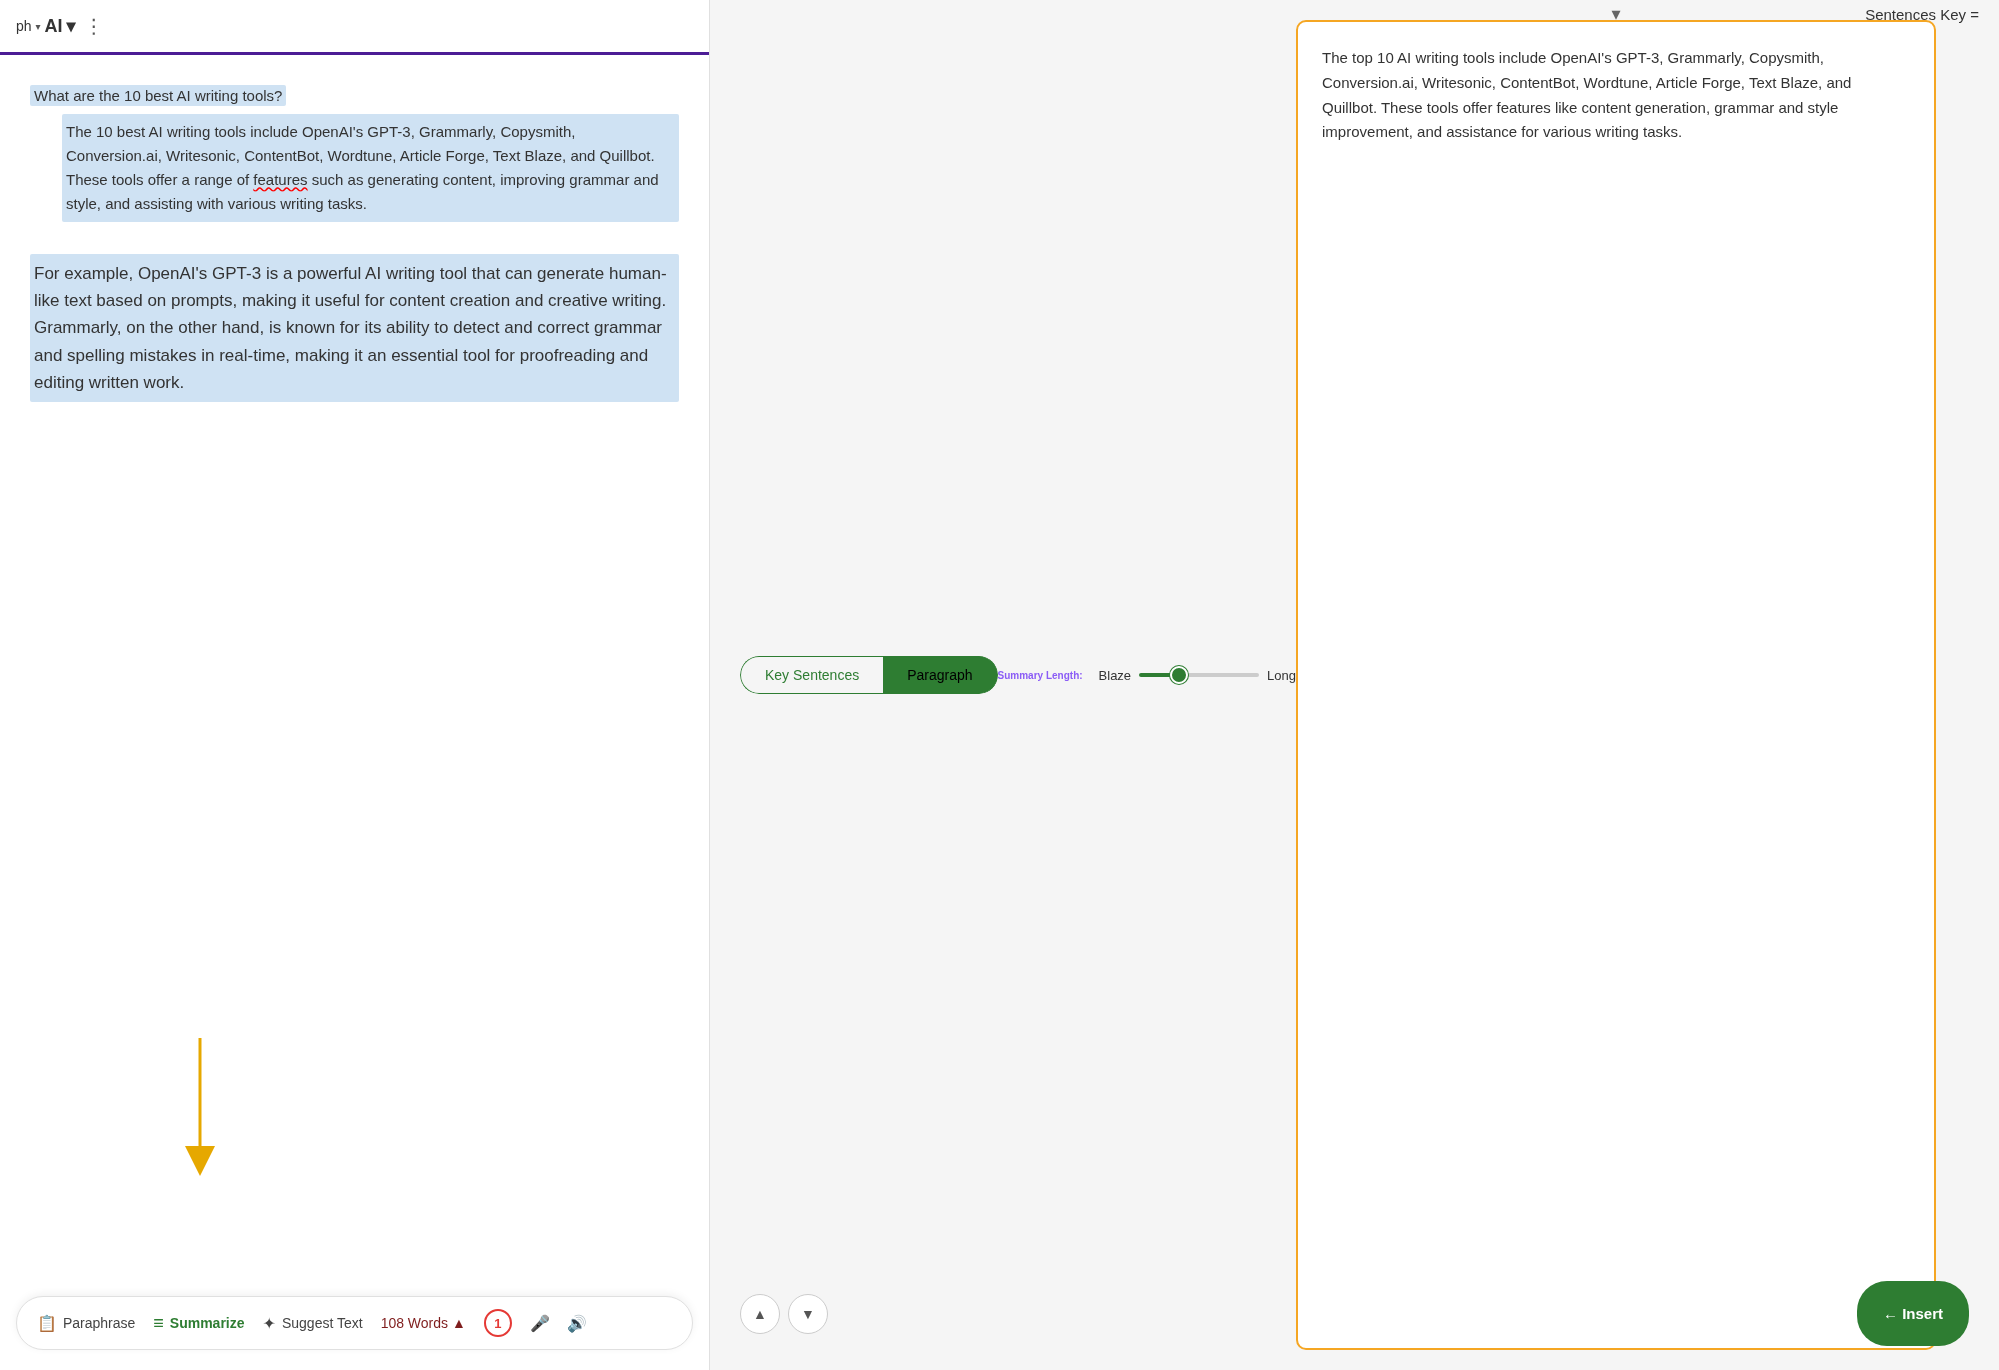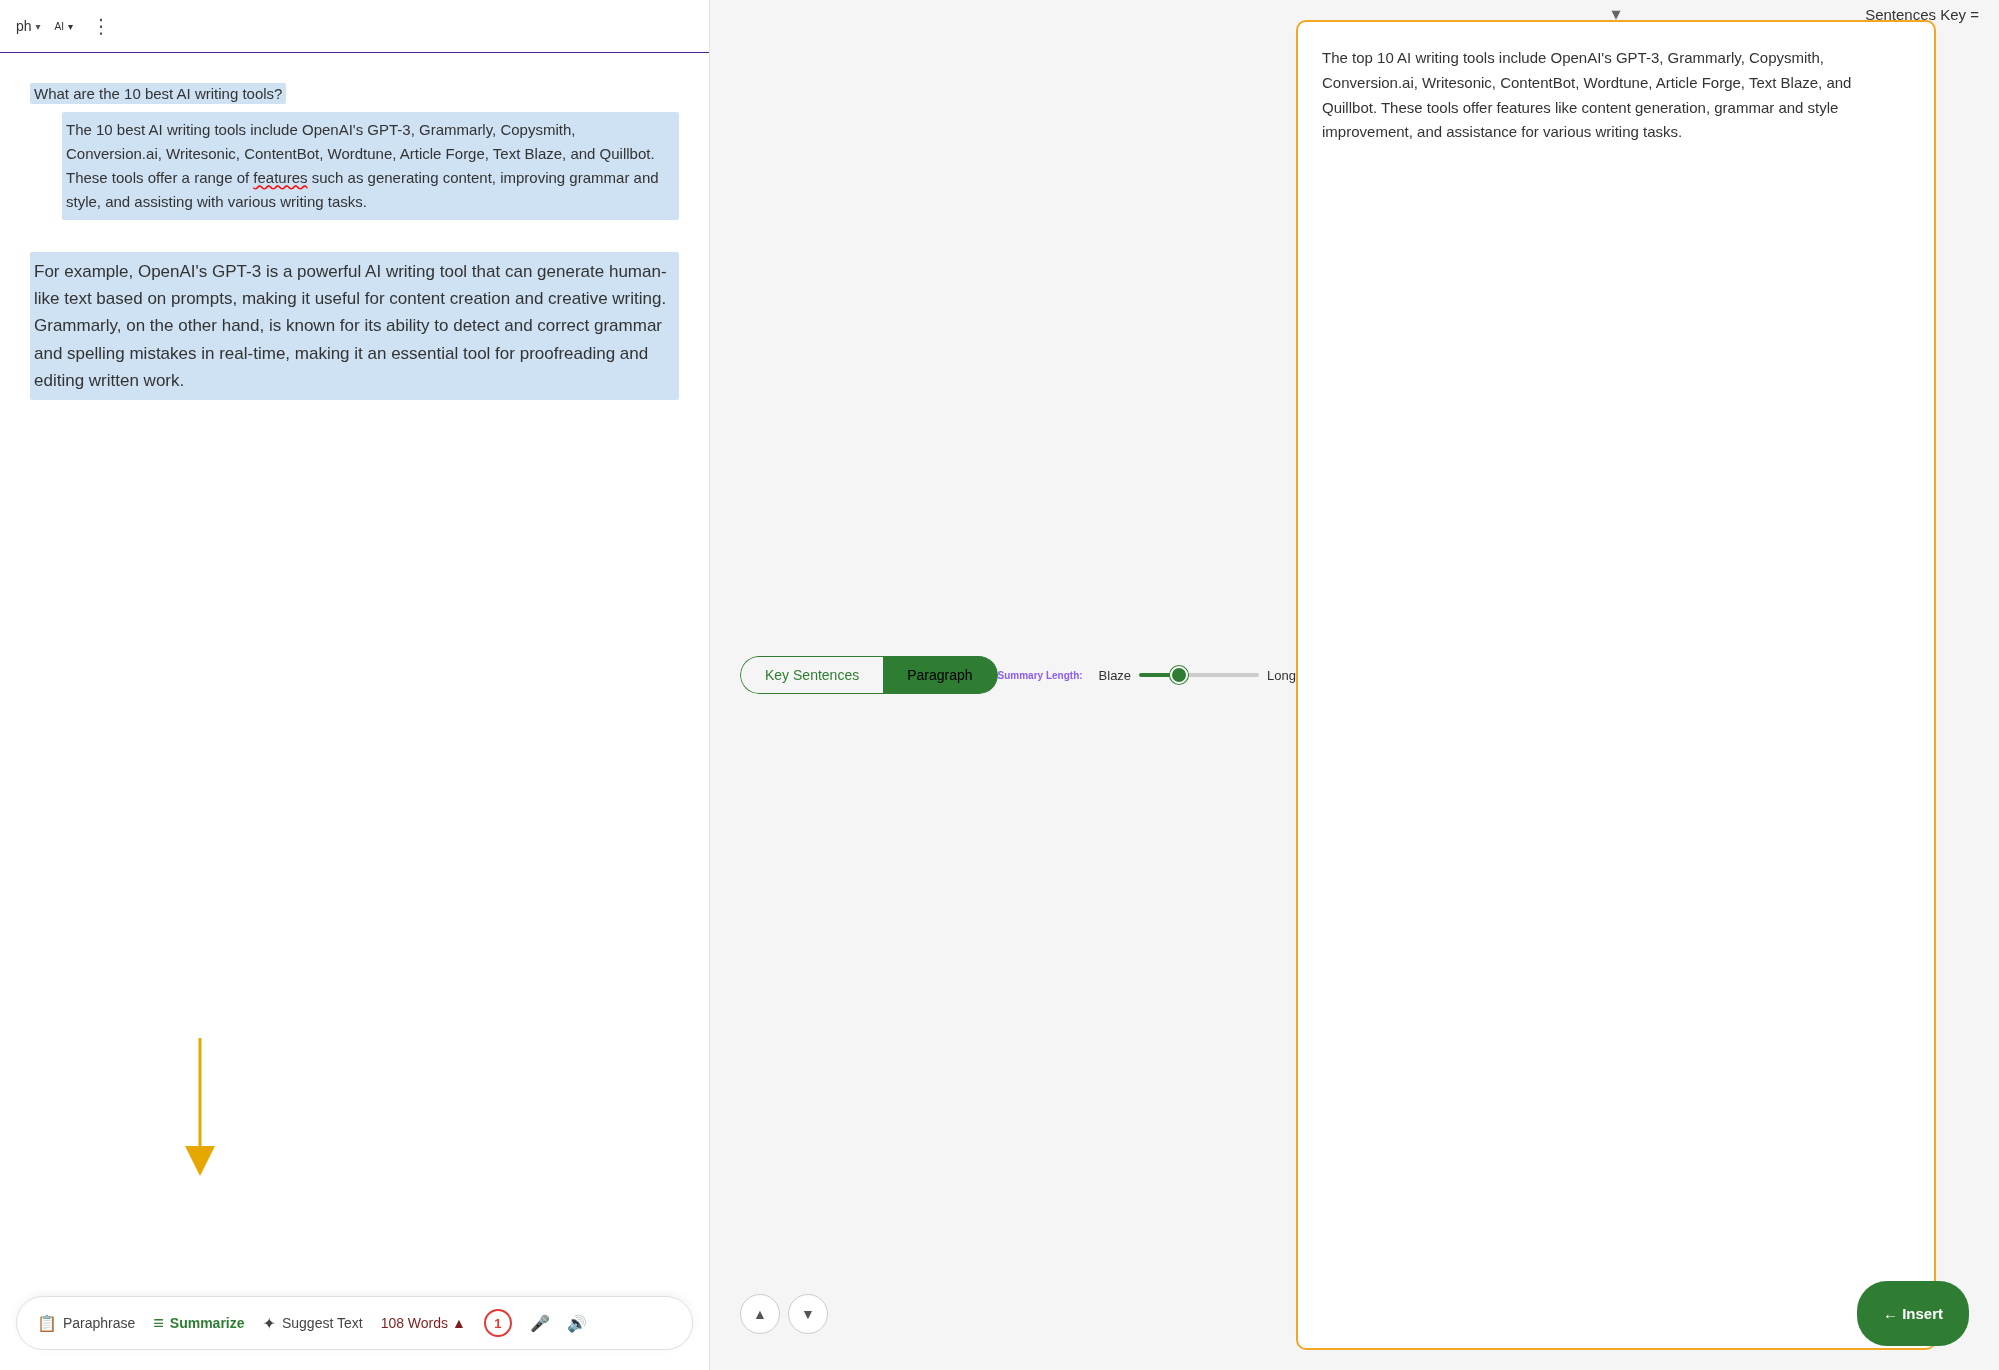--- a/index.html
+++ b/index.html
@@ -20,44 +20,44 @@
       display: flex;
       flex-direction: column;
       border-right: 1px solid #e0e0e0;
       position: relative;
     }
 
     .top-toolbar {
       display: flex;
       align-items: center;
       padding: 14px 16px;
-      border-bottom: 1px solid #4c1d95;
-      gap: 14px;
+      border-bottom: 3px solid #4c1d95;
+      gap: 4px;
     }
 
     .toolbar-dropdown {
       display: flex;
       align-items: center;
       gap: 4px;
       font-size: 14px;
       color: #333;
       cursor: pointer;
     }
 
     .toolbar-dropdown .chevron {
       font-size: 10px;
       color: #555;
     }
 
     .toolbar-ai {
       display: flex;
       align-items: center;
       gap: 4px;
-      font-size: 10px;
-      font-weight: 400;
+      font-size: 18px;
+      font-weight: 700;
       color: #333;
       cursor: pointer;
     }
 
     .toolbar-more {
       font-size: 20px;
       color: #555;
       cursor: pointer;
       margin-left: 4px;
     }

